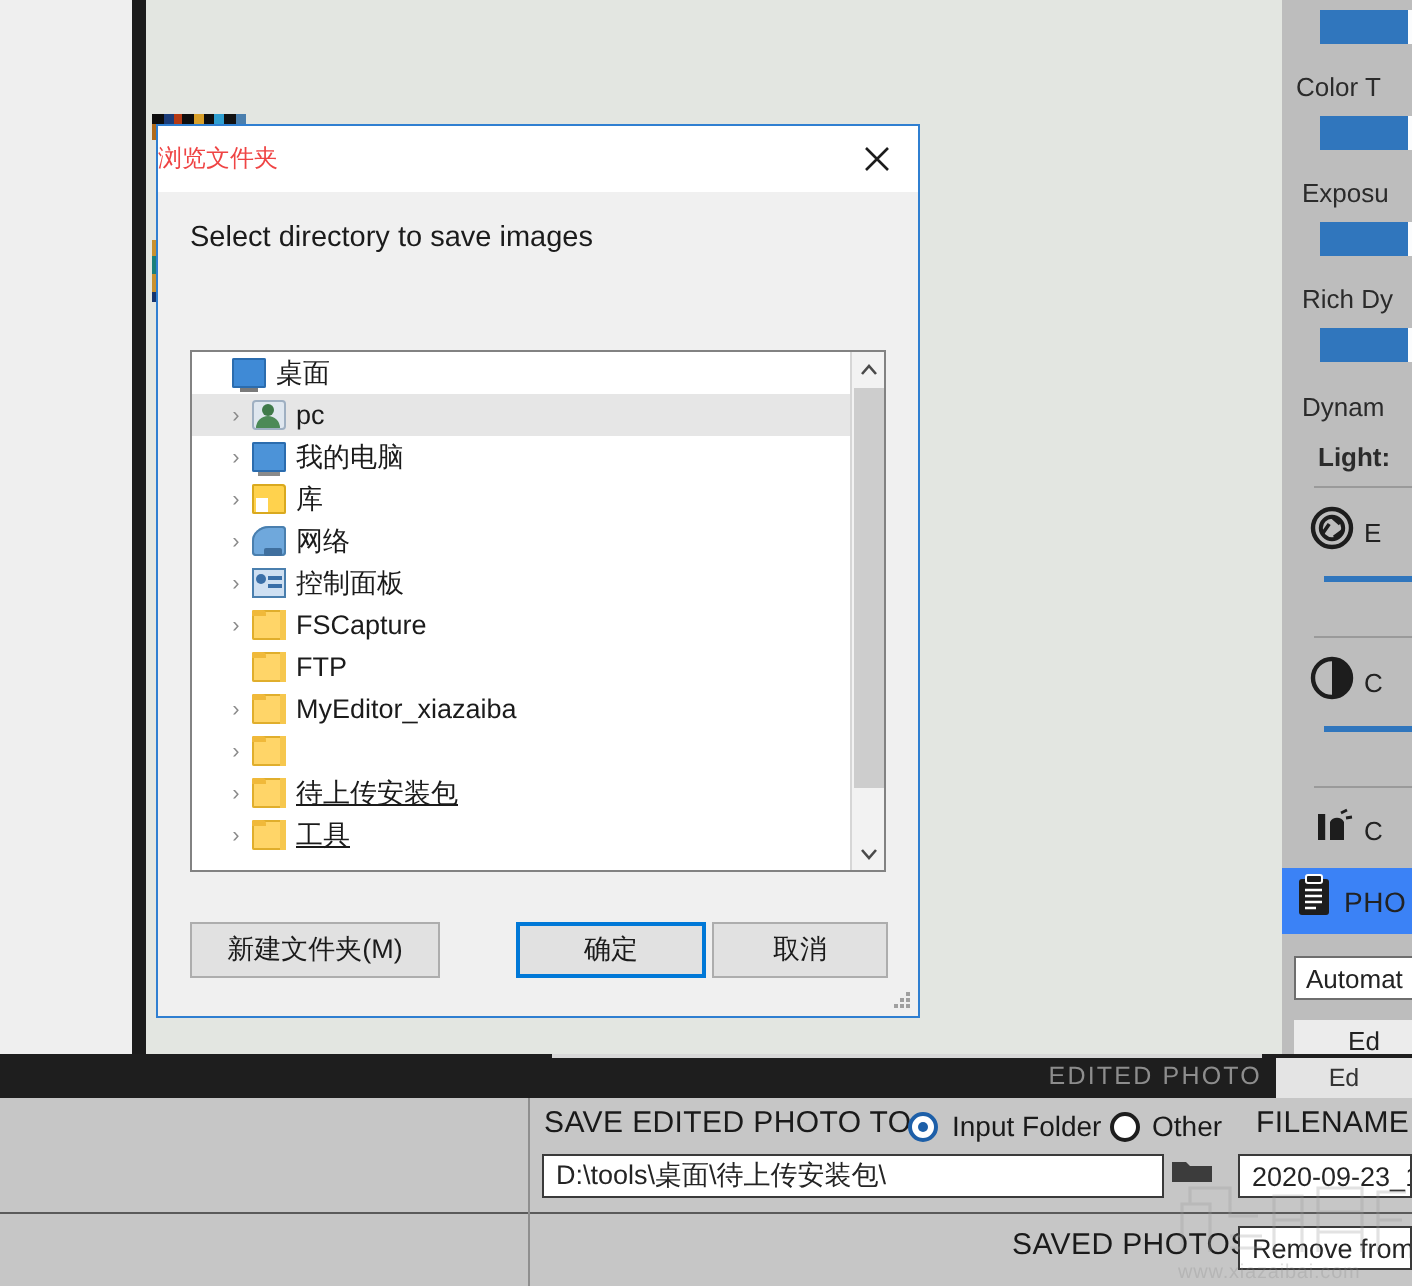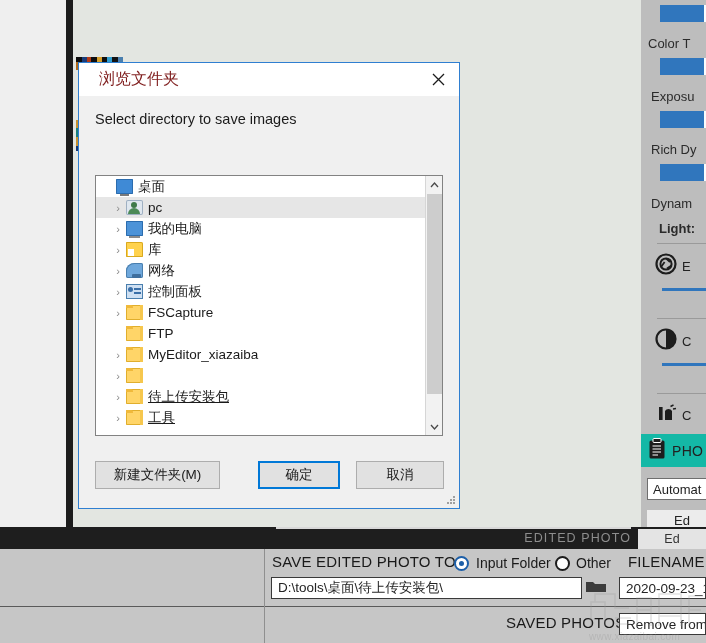--- a/index.html
+++ b/index.html
@@ -30,21 +30,21 @@
   .slider-track{height:17px;background:#3076bd;}
   .slider-knob{position:absolute;top:0;right:0;width:16px;height:17px;background:#fbfcfd;}
   .panel-label{font-size:13px;color:#2b2b2b;padding-left:4px;}
   .panel-sep{height:1px;background:#9a9a9a;}
 
   .tool-row{display:flex;align-items:center;gap:5px;padding-left:6px;}
   .tool-name{font-size:13px;color:#222;}
   .blue-bar{height:3px;background:#3076bd;}
 
   
-  #photo-tab{left:641px;top:434px;width:65px;height:33px;background:#14b8a6;display:flex;align-items:center;gap:6px;padding-left:7px;box-sizing:border-box;}
+  #photo-tab{left:641px;top:434px;width:65px;height:33px;background:#3b82f6;display:flex;align-items:center;gap:6px;padding-left:7px;box-sizing:border-box;}
   #photo-tab-label{font-size:14px;color:#222;letter-spacing:.3px;}
   #automat-field{left:647px;top:478px;width:70px;height:22px;background:#fff;border:1px solid #6e6e6e;box-sizing:border-box;display:flex;align-items:center;padding-left:5px;font-size:13px;color:#222;}
   #ed-tab{left:647px;top:510px;width:70px;height:21px;background:#ececec;display:flex;align-items:center;justify-content:center;font-size:13px;color:#222;}
 
   
   #tabbar{left:0;top:527px;width:706px;height:22px;background:#1e1e1e;}
   #edited-photo-tab{position:absolute;right:75px;top:0;height:22px;display:flex;align-items:center;font-size:12.5px;letter-spacing:1.1px;color:#8d8d8d;}
   #tabbar-active{position:absolute;right:0;top:2px;width:68px;height:20px;background:#e4e4e4;display:flex;align-items:center;justify-content:center;font-size:12.5px;color:#333;}
   #tabbar-topline{position:absolute;left:276px;top:0;width:355px;height:2px;background:#d8d8d8;}
 
@@ -74,21 +74,21 @@
   
   #watermark{left:585px;top:588px;width:121px;height:55px;pointer-events:none;opacity:.28;}
   #watermark-text{position:absolute;left:4px;bottom:1px;font-size:10px;color:#8b8b8b;letter-spacing:.4px;font-family:"Liberation Sans",sans-serif;}
 
   
   #dialog{
     left:78px;top:62px;width:382px;height:447px;
     background:#f0f0f0;border:1px solid #2f7fd1;box-sizing:border-box;
   }
   #dialog-titlebar{position:absolute;left:0;top:0;width:100%;height:33px;background:#fff;display:flex;align-items:center;}
-  #dialog-title{padding-left:20px;font-size:16px;color:#7f1d1d;}
+  #dialog-title{padding-left:0;font-size:12px;color:#ef4444;}
   #dialog-close{position:absolute;right:0;top:0;width:42px;height:32px;display:flex;align-items:center;justify-content:center;font-size:15px;color:#222;}
   #dialog-prompt{position:absolute;left:16px;top:48px;font-size:14.5px;color:#1b1b1b;}
 
   #tree-box{position:absolute;left:16px;top:112px;width:348px;height:261px;background:#fff;border:1px solid #828282;box-sizing:border-box;overflow:hidden;}
   .tree-row{display:flex;align-items:center;height:21px;font-size:13.5px;color:#1b1b1b;white-space:nowrap;}
   .tree-row.sel{background:#e6e6e6;}
   .chev{width:16px;text-align:center;color:#8a8a8a;font-size:11px;flex:0 0 16px;}
   .chev.hidden{visibility:hidden;}
   .ticon{width:17px;height:15px;flex:0 0 17px;margin-right:5px;position:relative;}
   .tlabel{padding-right:6px;}
@@ -117,21 +117,21 @@
 
   #tree-scroll{position:absolute;right:0;top:0;width:17px;height:100%;background:#f2f2f2;border-left:1px solid #d6d6d6;box-sizing:border-box;}
   .sb-arrow{position:absolute;left:0;width:17px;height:17px;display:flex;align-items:center;justify-content:center;font-size:9px;color:#5a5a5a;}
   #sb-up{top:0;}
   #sb-down{bottom:0;}
   #sb-thumb{position:absolute;left:1px;top:18px;width:15px;height:200px;background:#cdcdcd;}
 
   
   .dlg-btn{position:absolute;height:28px;background:#e1e1e1;border:1px solid #adadad;box-sizing:border-box;display:flex;align-items:center;justify-content:center;font-size:13.5px;color:#1b1b1b;}
   #btn-newfolder{left:16px;top:398px;width:125px;}
-  #btn-ok{left:179px;top:398px;width:82px;border:2px solid #0078d7;}
+  #btn-ok{left:179px;top:398px;width:95px;border:2px solid #0078d7;}
   #btn-cancel{left:277px;top:398px;width:88px;}
   #dlg-grip{position:absolute;right:4px;bottom:4px;width:8px;height:8px;}
   #dlg-grip i{position:absolute;width:2px;height:2px;background:#a0a0a0;}
 </style>
 </head>
 <body>
 
 <div class="abs" id="app-left-pane"></div>
 <div class="abs" id="app-dark-rail"></div>
 <div class="abs" id="app-canvas"></div>

